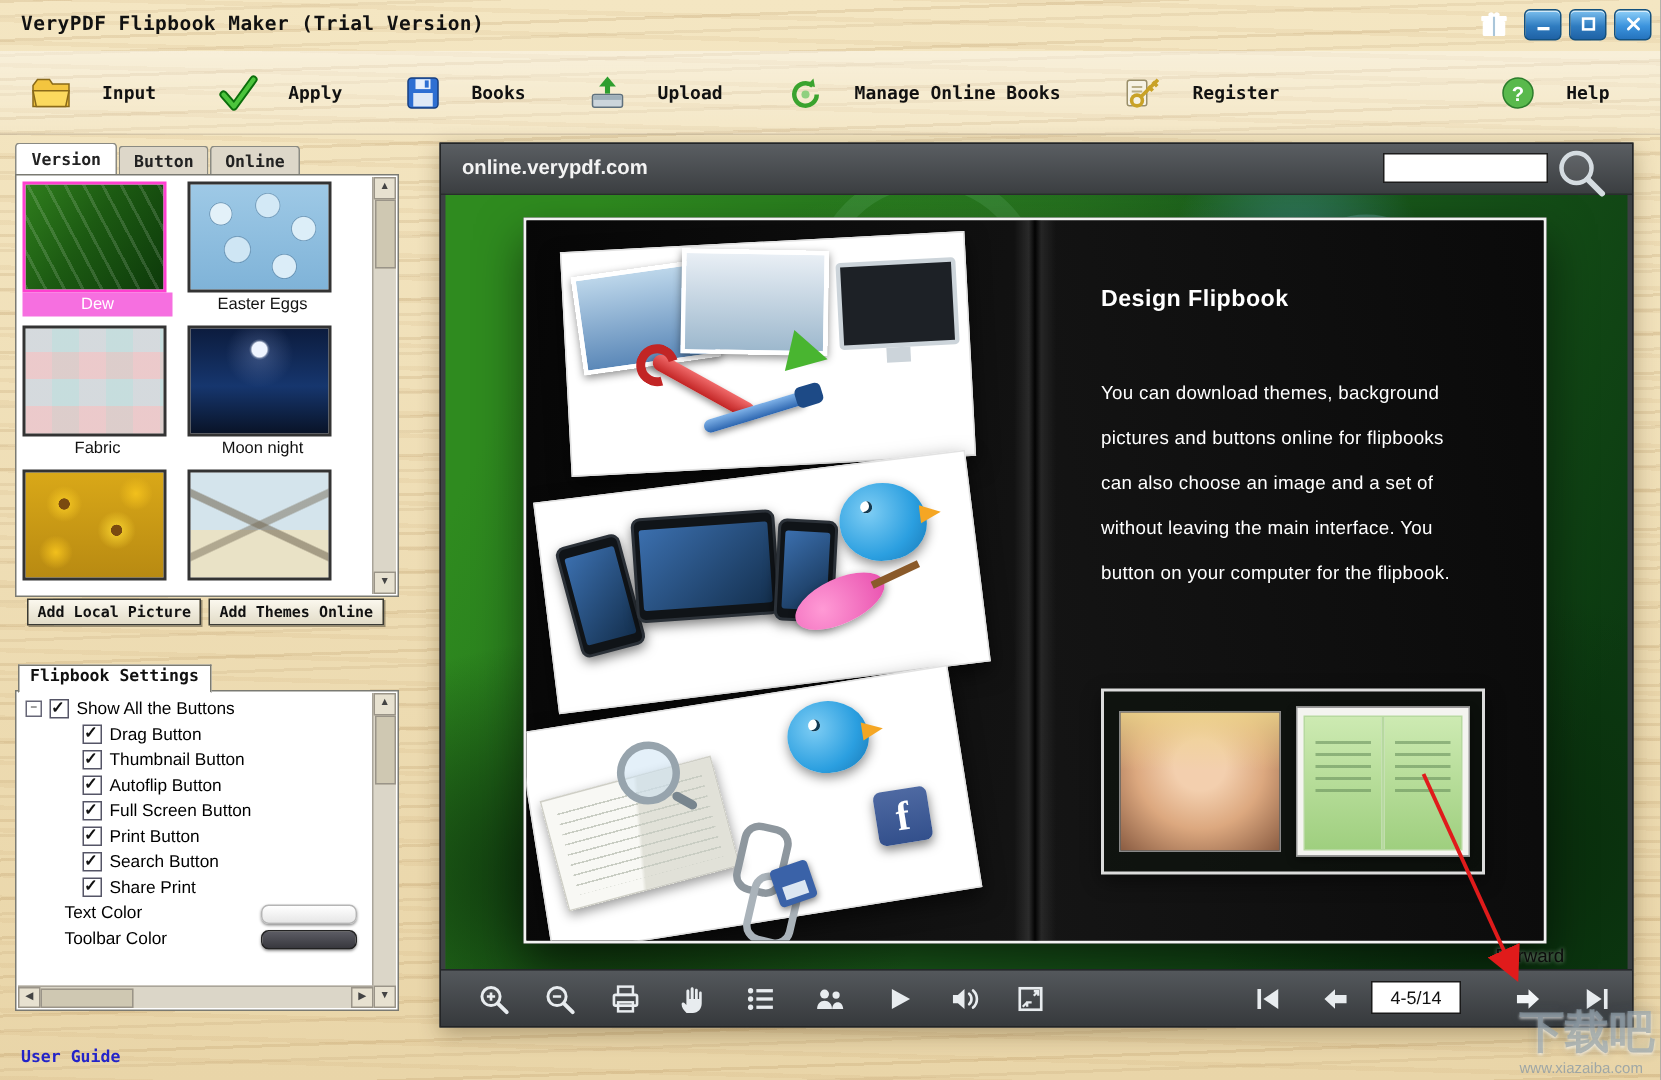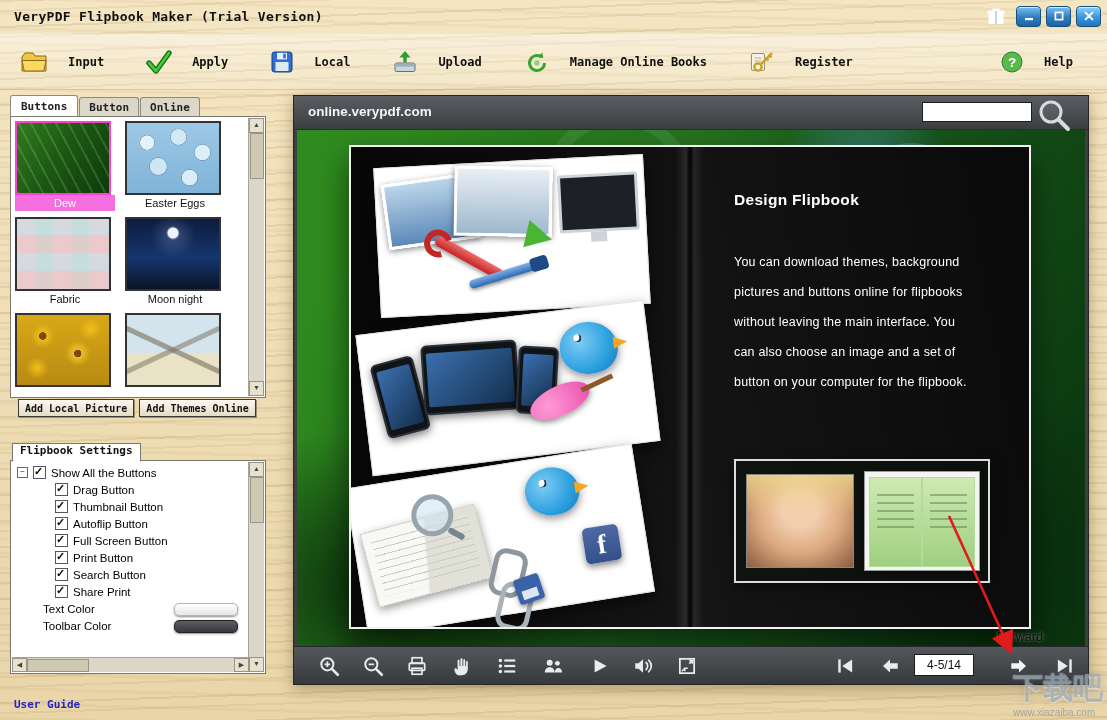--- a/index.html
+++ b/index.html
@@ -229,21 +229,21 @@
         </svg>
       <span class="tlabel">Apply</span>
     </div>
     <div class="tbtn">
       <svg viewBox="0 0 24 24" width="24" height="24">
           <rect x="2" y="2" width="20" height="20" rx="2.5" fill="#2e6fd2" stroke="#173f80"></rect>
           <rect x="7" y="2.8" width="10" height="6.6" fill="#e8f0fb"></rect>
           <rect x="13.2" y="3.6" width="2.6" height="4.8" fill="#2e6fd2"></rect>
           <rect x="5.5" y="12" width="13" height="9" fill="#dfe9f6"></rect>
         </svg>
-      <span class="tlabel">Local</span>
+      <span class="tlabel">Books</span>
     </div>
     <div class="tbtn">
       <svg viewBox="0 0 26 24" width="26" height="24">
           <rect x="3" y="13" width="20" height="8.5" rx="1.5" fill="#ccd5db" stroke="#5f707c"></rect>
           <rect x="3.6" y="13.6" width="18.8" height="3" fill="#9fb0ba"></rect>
           <path d="M13 3v9.4" stroke="#2f9e2f" stroke-width="3.4"></path>
           <path d="M7.4 7.6L13 1l5.6 6.6z" fill="#2f9e2f"></path>
         </svg>
       <span class="tlabel">Upload</span>
     </div>
@@ -268,21 +268,21 @@
       <svg viewBox="0 0 24 24" width="24" height="24">
           <circle cx="12" cy="12" r="10" fill="#59b94c" stroke="#2c7d2c"></circle>
           <text x="12" y="17" font-size="13.5" font-weight="bold" text-anchor="middle" fill="#fff" font-family="Liberation Sans, sans-serif">?</text>
         </svg>
       <span class="tlabel">Help</span>
     </div>
   </div>
 
   <div class="sidebar">
     <div class="tabs">
-      <div class="tab active">Buttons</div>
+      <div class="tab active">Version</div>
       <div class="tab">Button</div>
       <div class="tab">Online</div>
     </div>
 
     <div class="theme-panel">
       <div class="thumbs">
         <div class="thumb sel t00">
           <div class="timg dew"></div>
           <div class="tname">Dew</div>
         </div>
@@ -421,22 +421,22 @@
             <div class="fb"></div>
             <div class="floppy"></div>
           </div>
         </div>
 
         <div class="rpage">
           <div class="ptitle">Design Flipbook</div>
           <div class="plines">
             <div class="pline">You can download themes, background</div>
             <div class="pline">pictures and buttons online for flipbooks</div>
+            <div class="pline">can also choose an image and a set of</div>
             <div class="pline">without leaving the main interface. You</div>
-            <div class="pline">can also choose an image and a set of</div>
             <div class="pline">button on your computer for the flipbook.</div>
           </div>
           <div class="mini">
             <div class="mini-photo"></div>
             <div class="mini-book">
               <div class="mb-p mb-l"></div>
               <div class="mb-p mb-r"></div>
             </div>
           </div>
         </div>

